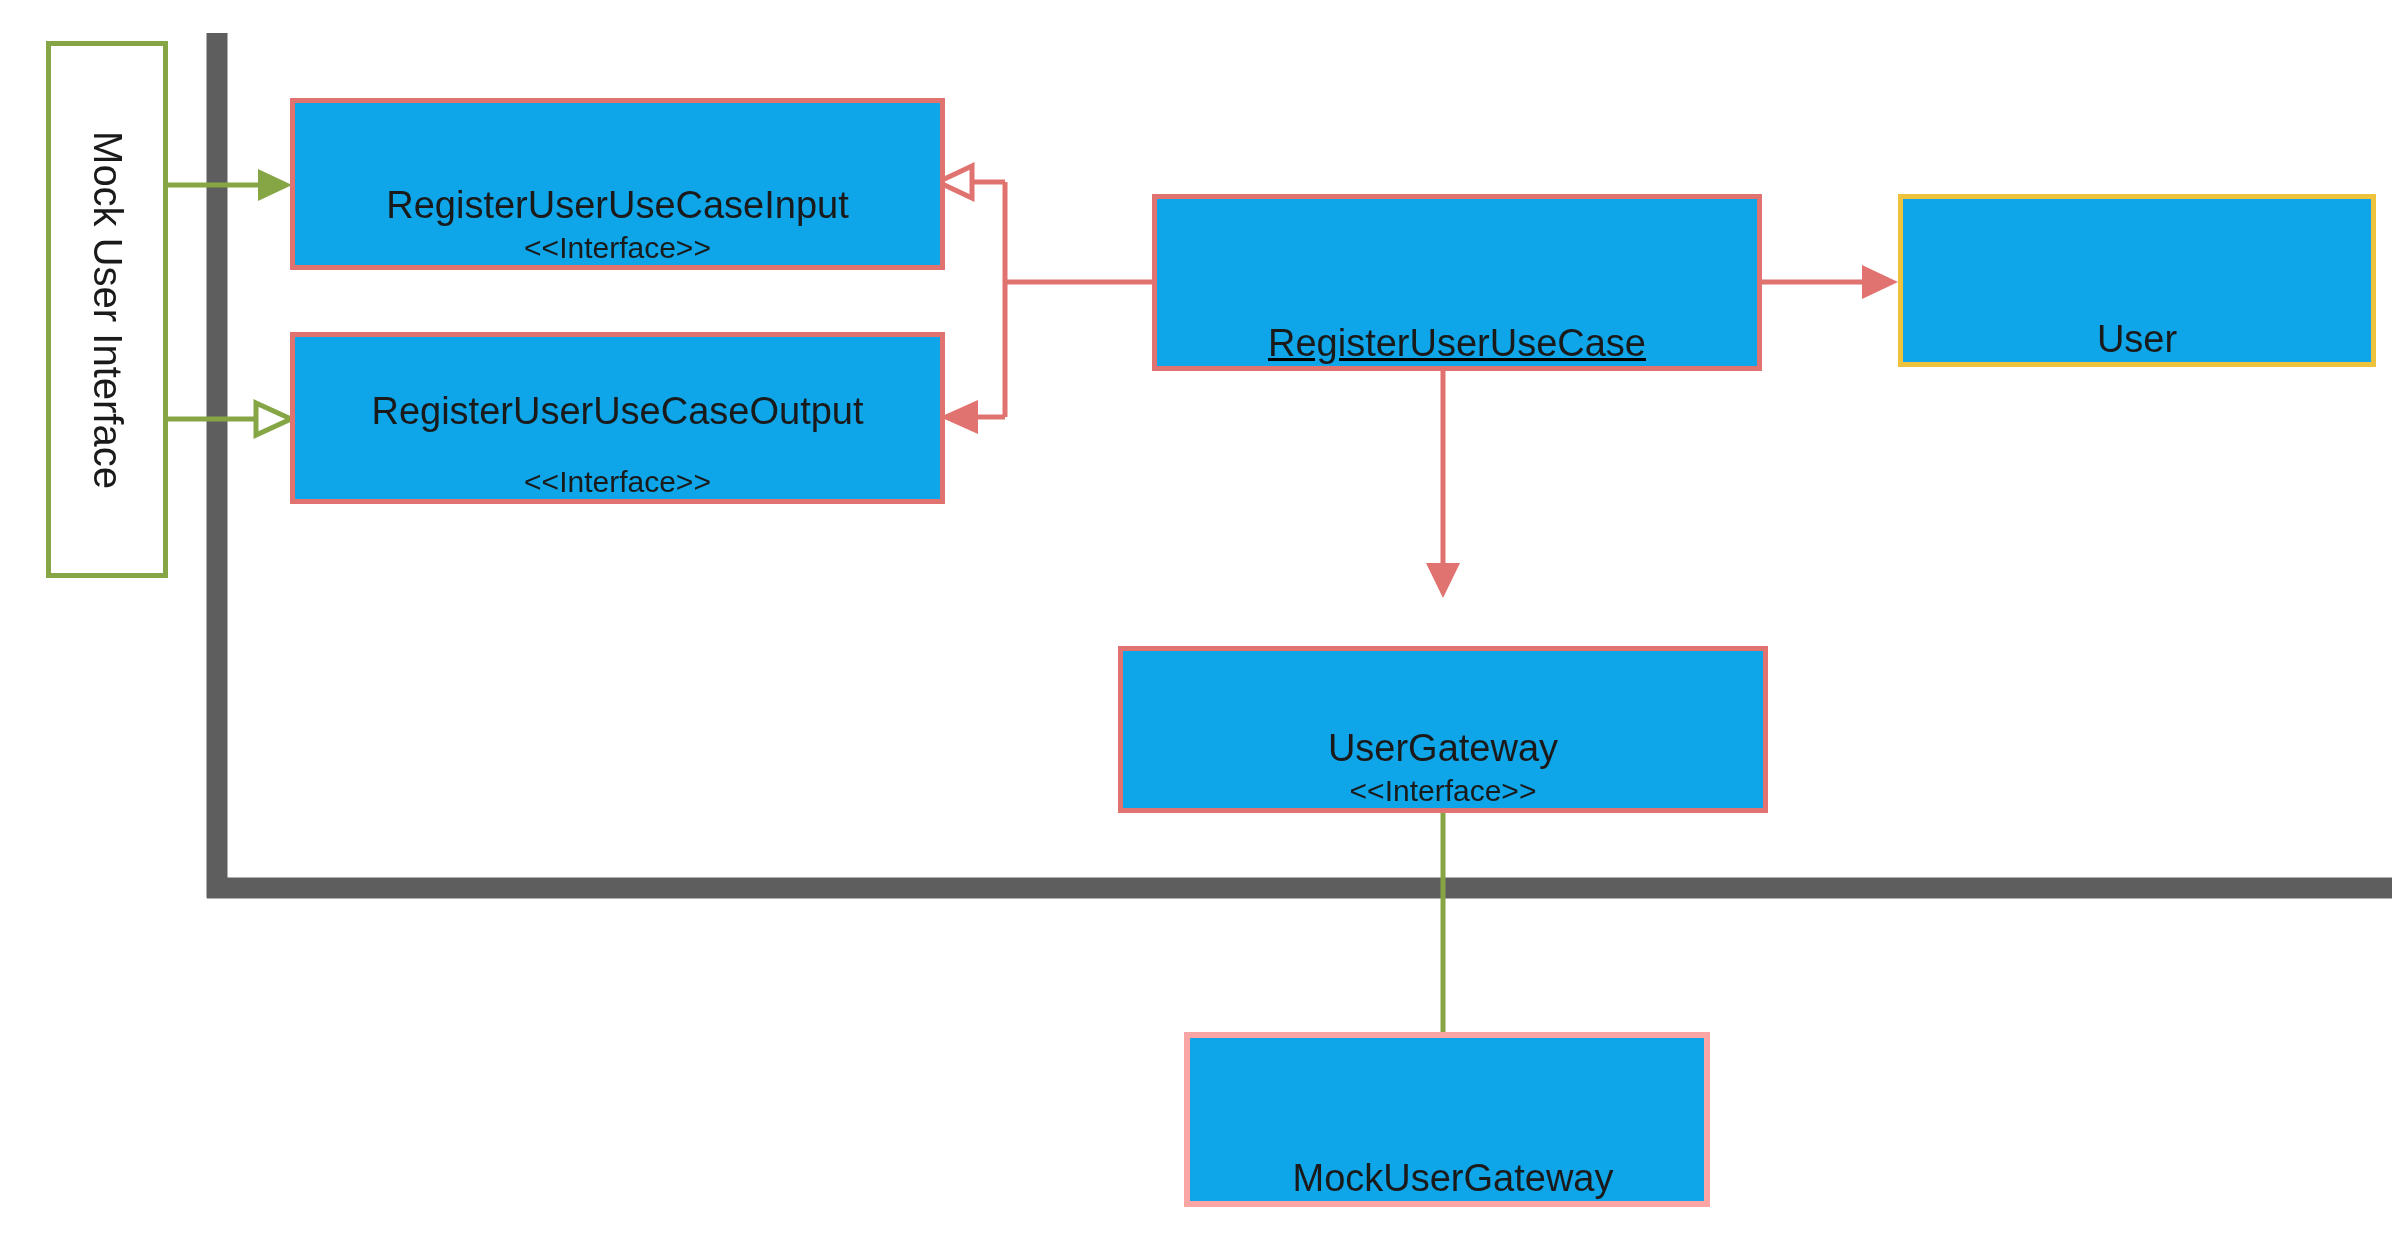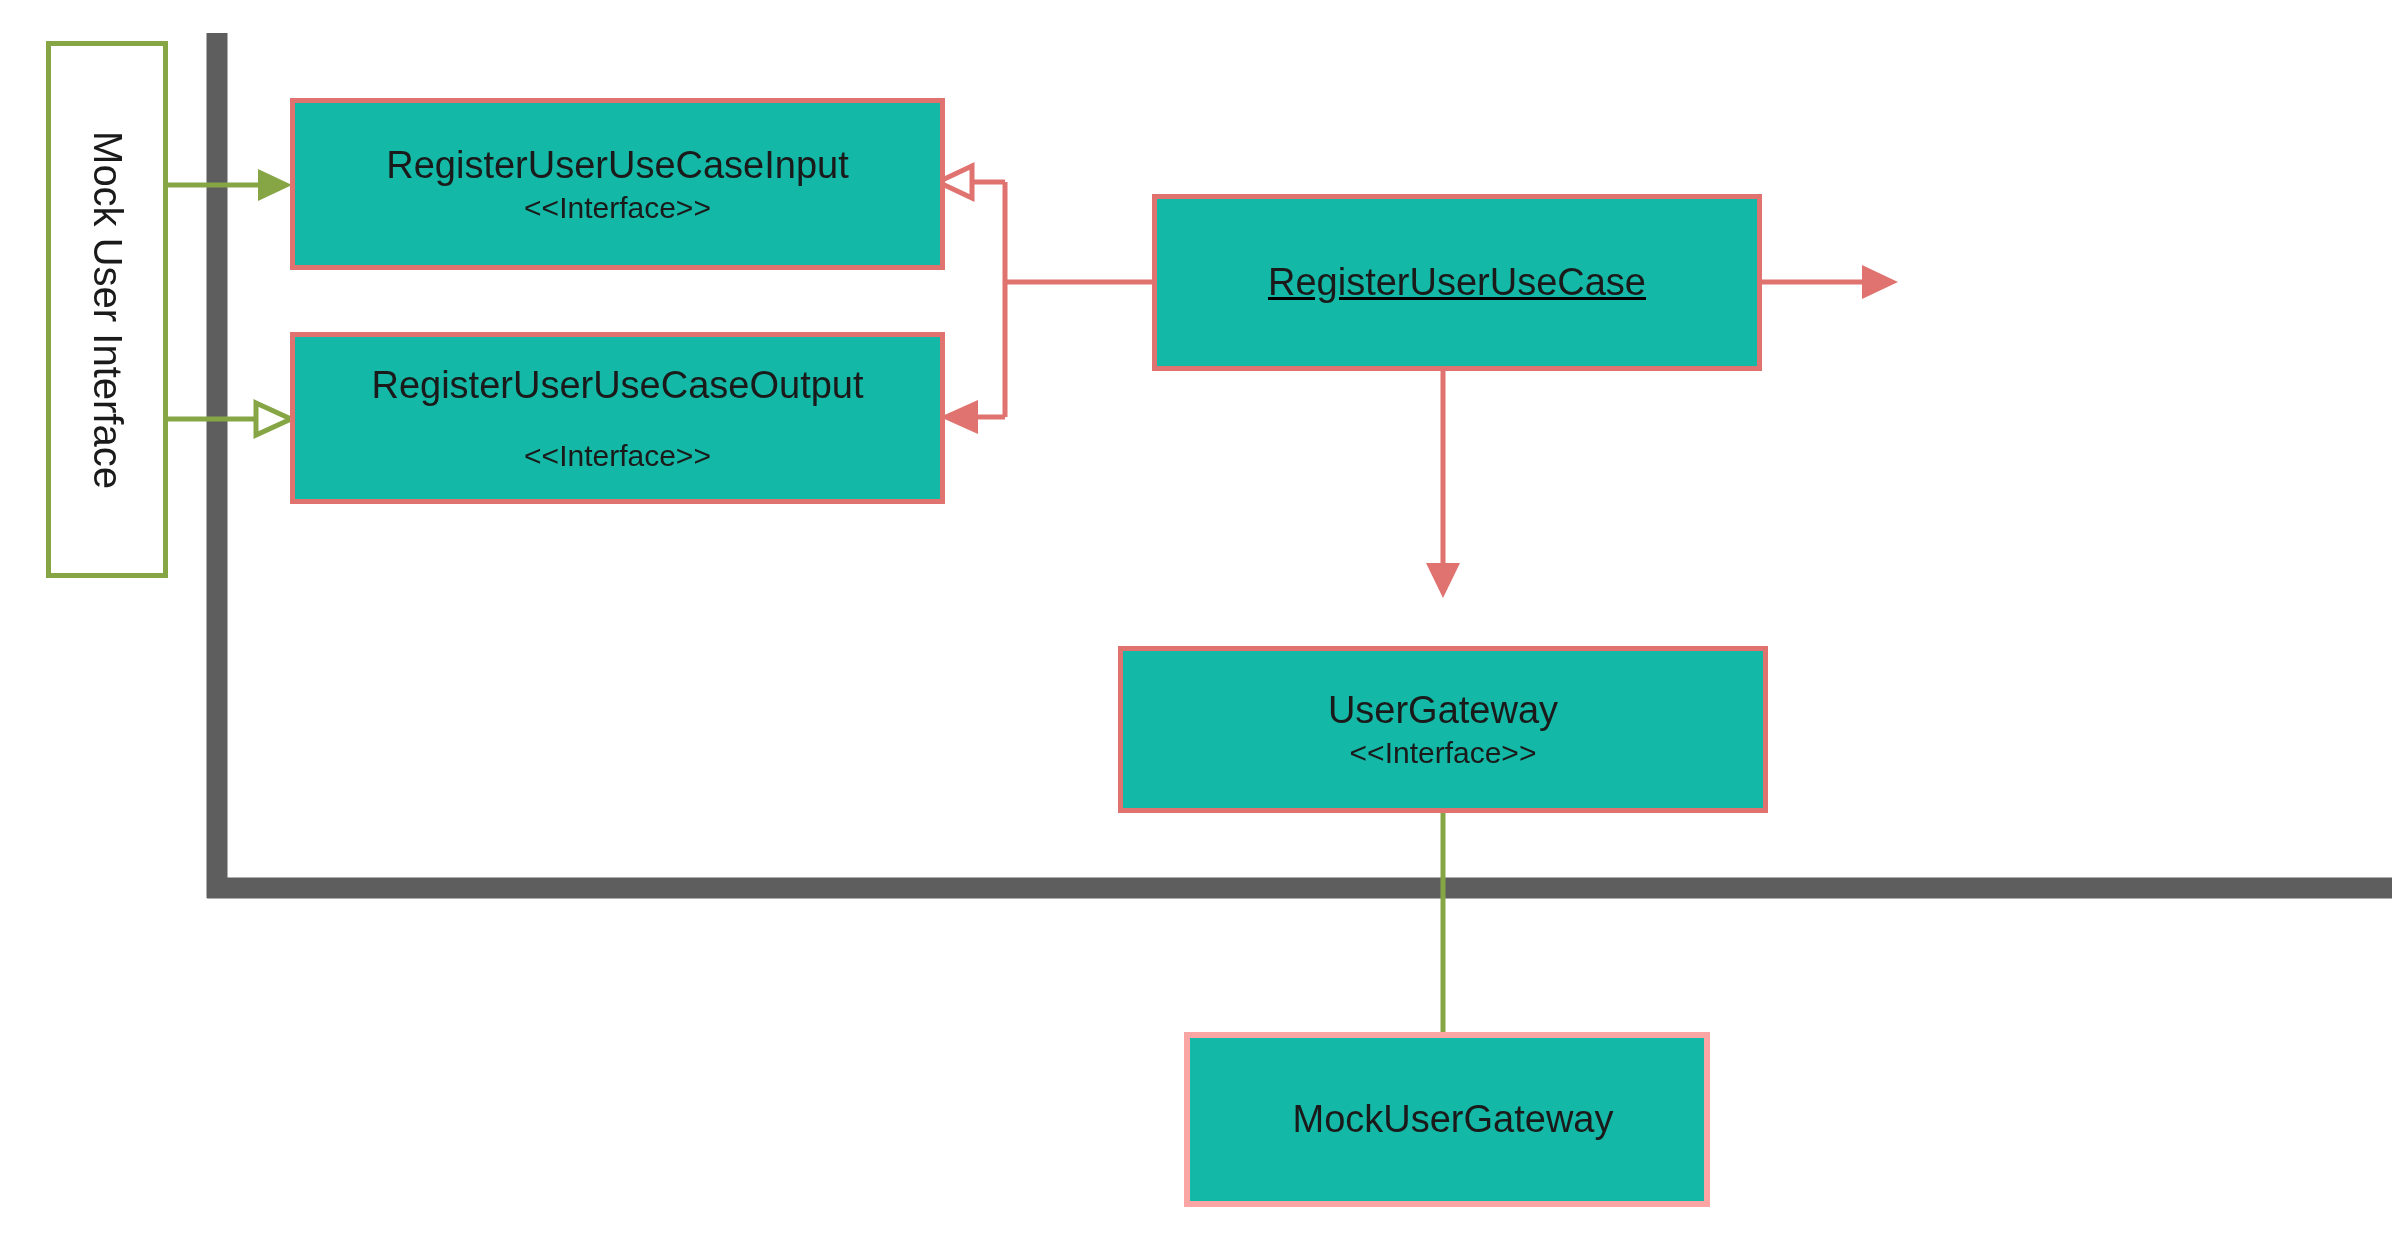--- a/index.html
+++ b/index.html
@@ -21,25 +21,25 @@
     position: absolute;
     left: 0;
     top: 0;
     width: 2392px;
     height: 1236px;
     pointer-events: none;
   }
   .node {
     position: absolute;
     box-sizing: border-box;
-    background: #14b8a6;
+    background: #0ea5e9;
     display: flex;
     flex-direction: column;
     align-items: center;
-    justify-content: center;
+    justify-content: flex-end;
     text-align: center;
     line-height: 1.18;
   }
   .node .title {
     font-size: 38px;
     color: #1a1a1a;
     white-space: nowrap;
   }
   .node .stereotype {
     font-size: 30px;
@@ -146,20 +146,23 @@
 
   <div class="node red-node" style="left:290px; top:332px; width:655px; height:172px;gap:28px;">
     <span class="title">RegisterUserUseCaseOutput</span>
     <span class="stereotype">&lt;&lt;Interface&gt;&gt;</span>
   </div>
 
   <div class="node red-node" style="left:1152px; top:194px; width:610px; height:177px;text-decoration:underline;">
     <span class="title">RegisterUserUseCase</span>
   </div>
 
+  <div class="node gold-node" style="left:1898px; top:194px; width:478px; height:173px;">
+    <span class="title">User</span>
+  </div>
 
   <div class="node red-node" style="left:1118px; top:598px; width:650px; height:167px;margin-top:48px;">
     <span class="title">UserGateway</span>
     <span class="stereotype">&lt;&lt;Interface&gt;&gt;</span>
   </div>
 
   <div class="node green-node" style="left:1184px; top:1032px; width:526px; height:175px;">
     <span class="title">MockUserGateway</span>
   </div>
 

